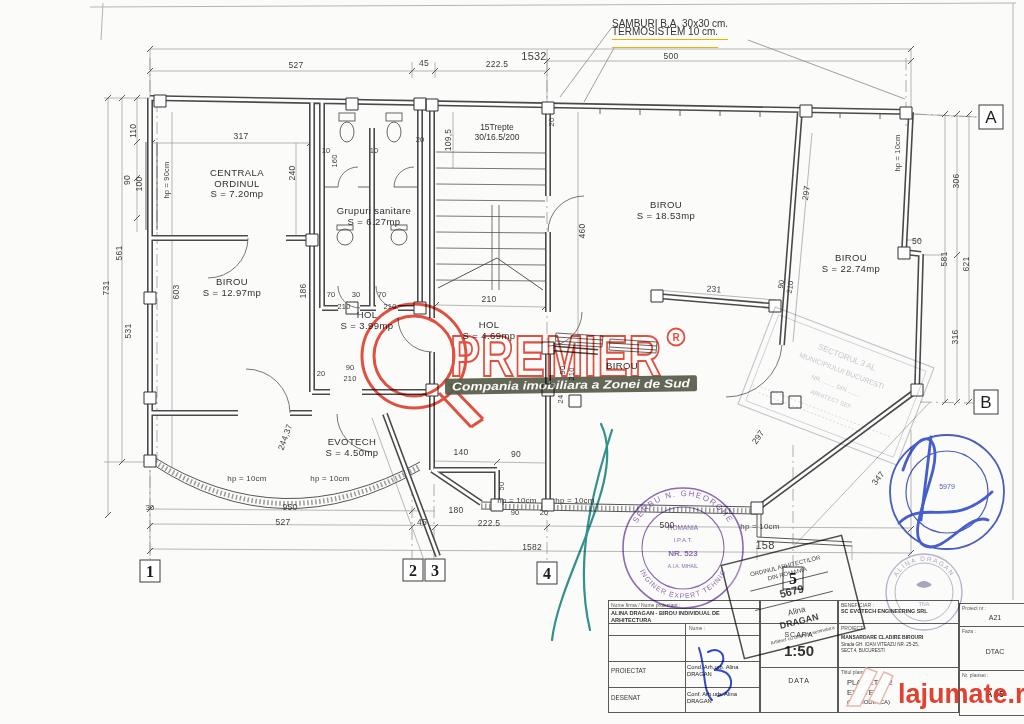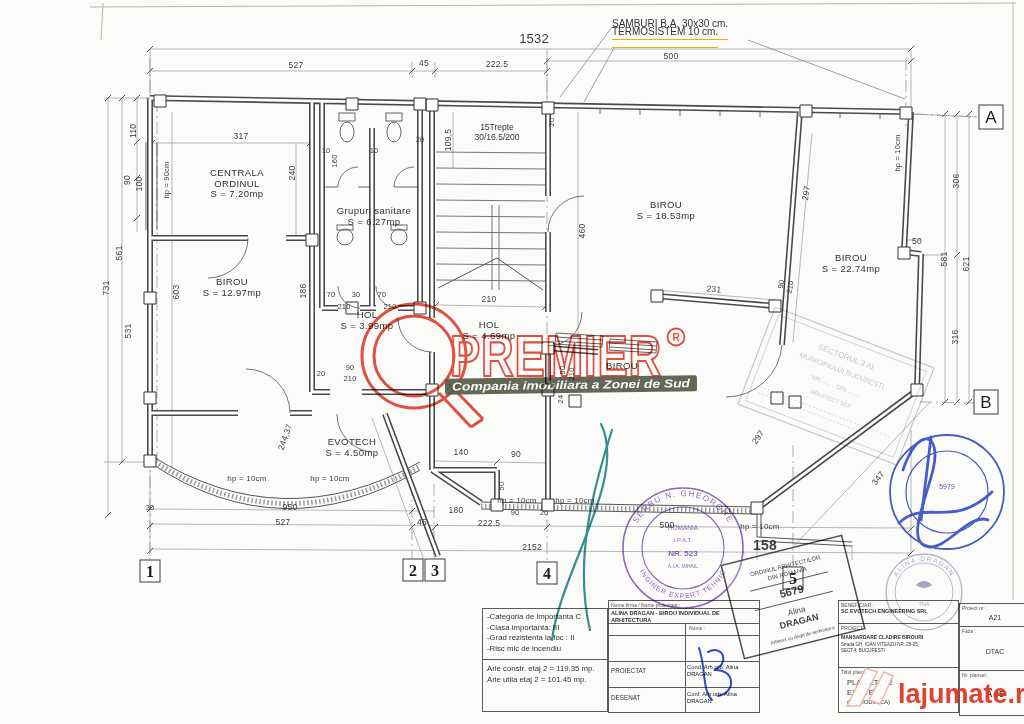--- a/index.html
+++ b/index.html
@@ -157,21 +157,21 @@
 </svg>
 
 <div id="label-layer">
   <div class="ann" style="left:612px;top:18px">SAMBURI B.A. 30x30 cm.</div>
   <div class="ann" style="left:612px;top:26px">TERMOSISTEM 10 cm.</div>
   <div id="stair-label" style="left:497px;top:122px">
     <div>15Trepte</div>
     <div>30/16.5/200</div>
   </div>
   <div id="dims-holder">
-        <div class="dim" style="left: 534px; top: 38px; font-size: 13px; transform: translate(-50%, -50%) rotate(0deg);">1532</div>
+        <div class="dim" style="left: 534px; top: 56px; font-size: 11px; transform: translate(-50%, -50%) rotate(0deg);">1532</div>
         <div class="dim" style="left: 671px; top: 56px; font-size: 8.5px; transform: translate(-50%, -50%) rotate(0deg);">500</div>
         <div class="dim" style="left: 296px; top: 65px; font-size: 8.5px; transform: translate(-50%, -50%) rotate(0deg);">527</div>
         <div class="dim" style="left: 424px; top: 63px; font-size: 8.5px; transform: translate(-50%, -50%) rotate(0deg);">45</div>
         <div class="dim" style="left: 497px; top: 64px; font-size: 8.5px; transform: translate(-50%, -50%) rotate(0deg);">222.5</div>
         <div class="dim" style="left: 133px; top: 131px; font-size: 8.5px; transform: translate(-50%, -50%) rotate(-90deg);">110</div>
         <div class="dim" style="left: 127px; top: 180px; font-size: 8.5px; transform: translate(-50%, -50%) rotate(-90deg);">90</div>
         <div class="dim" style="left: 139px; top: 184px; font-size: 8.5px; transform: translate(-50%, -50%) rotate(-90deg);">100</div>
         <div class="dim" style="left: 119px; top: 253px; font-size: 8.5px; transform: translate(-50%, -50%) rotate(-90deg);">561</div>
         <div class="dim" style="left: 106px; top: 288px; font-size: 8.5px; transform: translate(-50%, -50%) rotate(-90deg);">731</div>
         <div class="dim" style="left: 128px; top: 331px; font-size: 8.5px; transform: translate(-50%, -50%) rotate(-90deg);">531</div>
@@ -220,22 +220,22 @@
         <div class="dim" style="left: 760px; top: 526px; font-size: 8px; transform: translate(-50%, -50%) rotate(0deg);">hp = 10cm</div>
         <div class="dim" style="left: 150px; top: 507px; font-size: 7.5px; transform: translate(-50%, -50%) rotate(0deg);">30</div>
         <div class="dim" style="left: 290px; top: 507px; font-size: 8.5px; transform: translate(-50%, -50%) rotate(0deg);">950</div>
         <div class="dim" style="left: 456px; top: 510px; font-size: 8.5px; transform: translate(-50%, -50%) rotate(0deg);">180</div>
         <div class="dim" style="left: 515px; top: 512px; font-size: 7.5px; transform: translate(-50%, -50%) rotate(0deg);">90</div>
         <div class="dim" style="left: 544px; top: 512px; font-size: 7.5px; transform: translate(-50%, -50%) rotate(0deg);">20</div>
         <div class="dim" style="left: 283px; top: 522px; font-size: 8.5px; transform: translate(-50%, -50%) rotate(0deg);">527</div>
         <div class="dim" style="left: 422px; top: 522px; font-size: 8.5px; transform: translate(-50%, -50%) rotate(0deg);">45</div>
         <div class="dim" style="left: 489px; top: 523px; font-size: 8.5px; transform: translate(-50%, -50%) rotate(0deg);">222.5</div>
         <div class="dim" style="left: 667px; top: 525px; font-size: 8.5px; transform: translate(-50%, -50%) rotate(0deg);">500</div>
-        <div class="dim" style="left: 532px; top: 547px; font-size: 8.5px; transform: translate(-50%, -50%) rotate(0deg);">2152</div>
-        <div class="dim" style="left: 765px; top: 545px; font-size: 14px; transform: translate(-50%, -50%) rotate(0deg); font-weight: bold;">158</div>
+        <div class="dim" style="left: 532px; top: 547px; font-size: 8.5px; transform: translate(-50%, -50%) rotate(0deg);">1582</div>
+        <div class="dim" style="left: 765px; top: 545px; font-size: 11px; transform: translate(-50%, -50%) rotate(0deg);">158</div>
         <div class="dim" style="left: 878px; top: 478px; font-size: 8.5px; transform: translate(-50%, -50%) rotate(-52deg);">347</div>
         <div class="dim" style="left: 758px; top: 437px; font-size: 8.5px; transform: translate(-50%, -50%) rotate(-55deg);">297</div>
       </div>
   <div id="rooms-holder">
         <div class="room-label" style="left: 237px; top: 168px; transform: translate(-50%, 0px);">
           <div>CENTRALA</div>
           <div>ORDINUL</div>
           <div>S = 7.20mp</div>
         </div>
         <div class="room-label" style="left: 374px; top: 206px; transform: translate(-50%, 0px);">
@@ -275,45 +275,43 @@
         <div class="gm num" style="left: 413px; top: 570px;">2</div>
         <div class="gm num" style="left: 435px; top: 570px;">3</div>
         <div class="gm num" style="left: 547px; top: 573px;">4</div>
         <div class="gm num" style="left: 793px; top: 578px;">5</div>
         <div class="gm alpha" style="left: 991px; top: 117px;">A</div>
         <div class="gm alpha" style="left: 986px; top: 402px;">B</div>
       </div>
 </div>
 
 <div id="titleblock">
-  <div class="tb" style="left:0;top:8px;width:126px;height:104px;padding:3px 4px">
-    <div class="noteline">-Categoria de importanta C</div>
-    <div class="noteline">-Clasa importanta: III</div>
-    <div class="noteline">-Grad rezistenta la foc : II</div>
-    <div class="noteline">-Risc mic de incendiu</div>
-    <div style="border-top:1px solid #5a5a5a;margin:5px -4px 4px -4px"></div>
-    <div class="noteline">Arie constr. etaj 2 = 119.35 mp.</div>
-    <div class="noteline">Arie utila etaj 2 = 101.45 mp.</div>
-  </div>
 
   <div class="tb" style="left:126px;top:0;width:152px;height:113px">
     <div class="lbl">Nume firma / Nume proiectant :</div>
     <div style="border-top:1px solid #5a5a5a;font-size:5.6px;font-weight:bold;padding:1px 2px;line-height:7px">ALINA DRAGAN - BIROU INDIVIDUAL DE ARHITECTURA</div>
     <div style="position:absolute;left:0;top:22px;right:0;border-top:1px solid #5a5a5a"></div>
     <div style="position:absolute;left:76px;top:22px;bottom:0;border-left:1px solid #5a5a5a"></div>
     <div class="lbl" style="position:absolute;left:78px;top:23px">Nume :</div>
     <div style="position:absolute;left:0;top:34px;right:0;border-top:1px solid #5a5a5a"></div>
     <div style="position:absolute;left:0;top:60px;right:0;border-top:1px solid #5a5a5a"></div>
     <div style="position:absolute;left:2px;top:66px;font-size:6.3px">PROIECTAT</div>
     <div class="cellval" style="position:absolute;left:78px;top:63px;width:72px;font-size:5.8px;line-height:7px">Cond. Arh.urb. Alina DRAGAN</div>
     <div style="position:absolute;left:0;top:86px;right:0;border-top:1px solid #5a5a5a"></div>
     <div style="position:absolute;left:2px;top:93px;font-size:6.3px">DESENAT</div>
     <div class="cellval" style="position:absolute;left:78px;top:90px;width:72px;font-size:5.8px;line-height:7px">Conf. Arh.urb. Alina DRAGAN</div>
   </div>
 
+  <div class="tb" style="left:278px;top:0;width:78px;height:113px">
+    <div style="position:absolute;left:0;top:22px;right:0;border-top:1px solid #5a5a5a"></div>
+    <div style="position:absolute;left:0;top:30px;width:100%;text-align:center;font-size:7px;letter-spacing:1px">SCARA</div>
+    <div style="position:absolute;left:0;top:41px;width:100%;text-align:center;font-size:15px;font-weight:bold">1:50</div>
+    <div style="position:absolute;left:0;top:66px;right:0;border-top:1px solid #5a5a5a"></div>
+    <div style="position:absolute;left:0;top:76px;width:100%;text-align:center;font-size:7px;letter-spacing:1px">DATA</div>
+  </div>
 
   <div class="tb" style="left:356px;top:0;width:121px;height:113px">
     <div class="lbl">BENEFICIAR :</div>
     <div style="font-size:5.4px;font-weight:bold;padding:0 2px;line-height:6px">SC EVOTECH ENGINEERING SRL</div>
     <div style="position:absolute;left:0;top:22px;right:0;border-top:1px solid #5a5a5a"></div>
     <div class="lbl" style="position:absolute;left:0;top:23px">PROIECT :</div>
     <div style="position:absolute;left:2px;top:33px;font-size:5px;font-weight:bold;line-height:6px">MANSARDARE CLADIRE BIROURI</div>
     <div style="position:absolute;left:2px;top:41px;font-size:4.5px;line-height:5.5px">Strada GH. IOAN VITEAZU NR. 25-25,</div>
     <div style="position:absolute;left:2px;top:47px;font-size:4.5px;line-height:5.5px">SECT.4, BUCURESTI</div>
     <div style="position:absolute;left:0;top:66px;right:0;border-top:1px solid #5a5a5a"></div>

